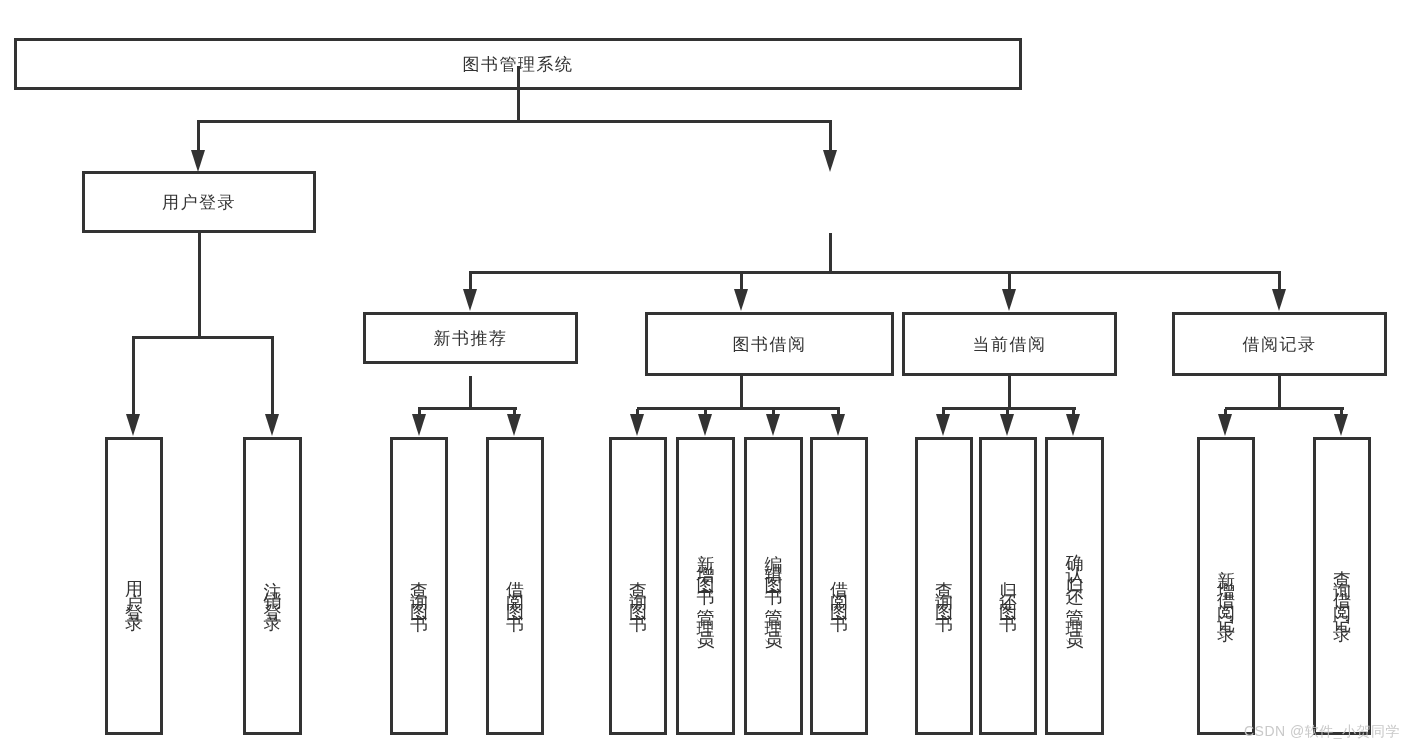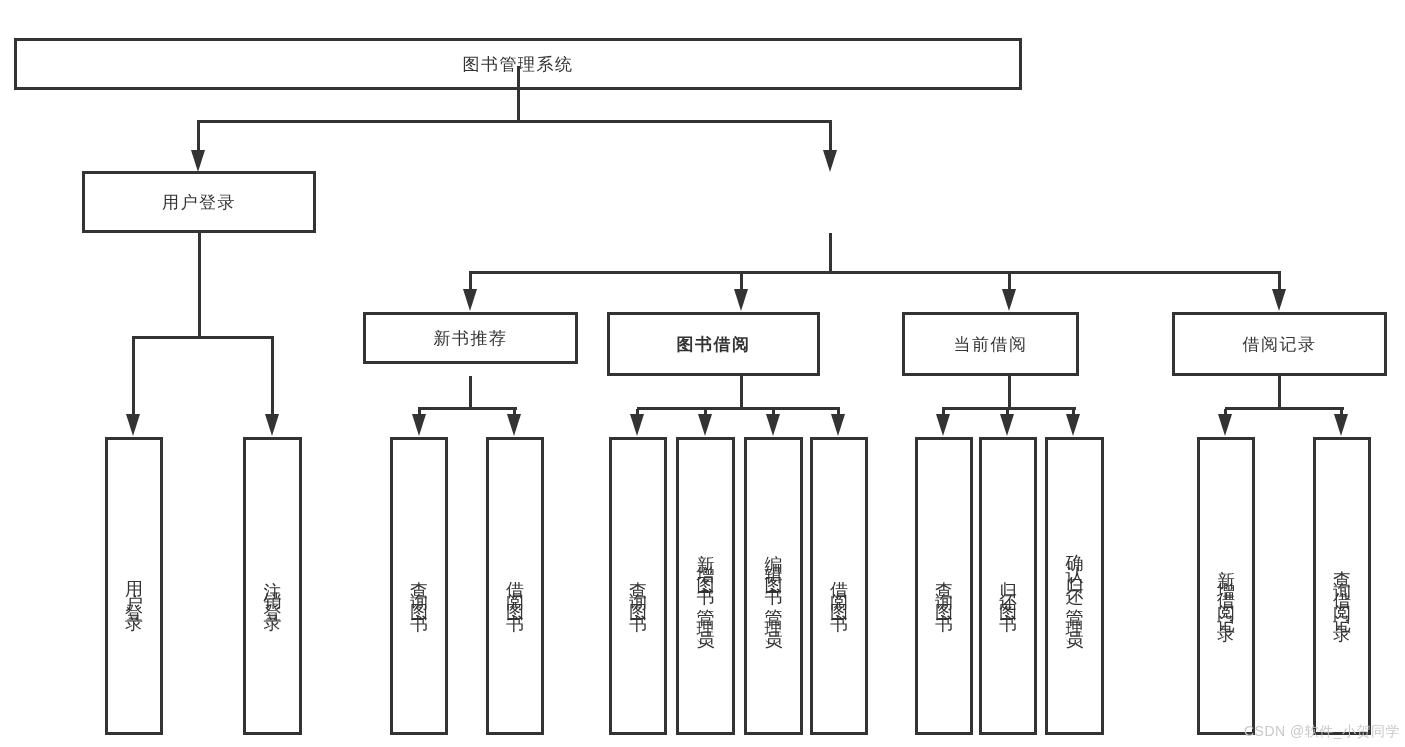--- a/index.html
+++ b/index.html
@@ -81,22 +81,22 @@
   <div class="ln" style="left:469px;top:273px;width:3px;height:18px;"></div>
   <div class="arw" style="left:463px;top:289px;"></div>
   <div class="ln" style="left:740px;top:273px;width:3px;height:18px;"></div>
   <div class="arw" style="left:734px;top:289px;"></div>
   <div class="ln" style="left:1008px;top:273px;width:3px;height:18px;"></div>
   <div class="arw" style="left:1002px;top:289px;"></div>
   <div class="ln" style="left:1278px;top:273px;width:3px;height:18px;"></div>
   <div class="arw" style="left:1272px;top:289px;"></div>
 
   <div class="node" style="left:363px;top:312px;width:215px;height:52px;">新书推荐</div>
-  <div class="node" style="left:607px;top:312px;width:213px;height:64px;font-weight:bold;">图书借阅</div>
-  <div class="node" style="left:902px;top:312px;width:177px;height:64px;text-align:right;">当前借阅</div>
+  <div class="node" style="left:645px;top:312px;width:249px;height:64px;">图书借阅</div>
+  <div class="node" style="left:902px;top:312px;width:215px;height:64px;text-align:right;">当前借阅</div>
   <div class="node" style="left:1172px;top:312px;width:215px;height:64px;">借阅记录</div>
 
   <div class="ln" style="left:469px;top:376px;width:3px;height:33px;"></div>
   <div class="ln" style="left:418px;top:407px;width:99px;height:3px;"></div>
   <div class="ln" style="left:418px;top:409px;width:3px;height:8px;"></div>
   <div class="arw" style="left:412px;top:414px;"></div>
   <div class="ln" style="left:513px;top:409px;width:3px;height:8px;"></div>
   <div class="arw" style="left:507px;top:414px;"></div>
 
   <div class="ln" style="left:740px;top:376px;width:3px;height:33px;"></div>

